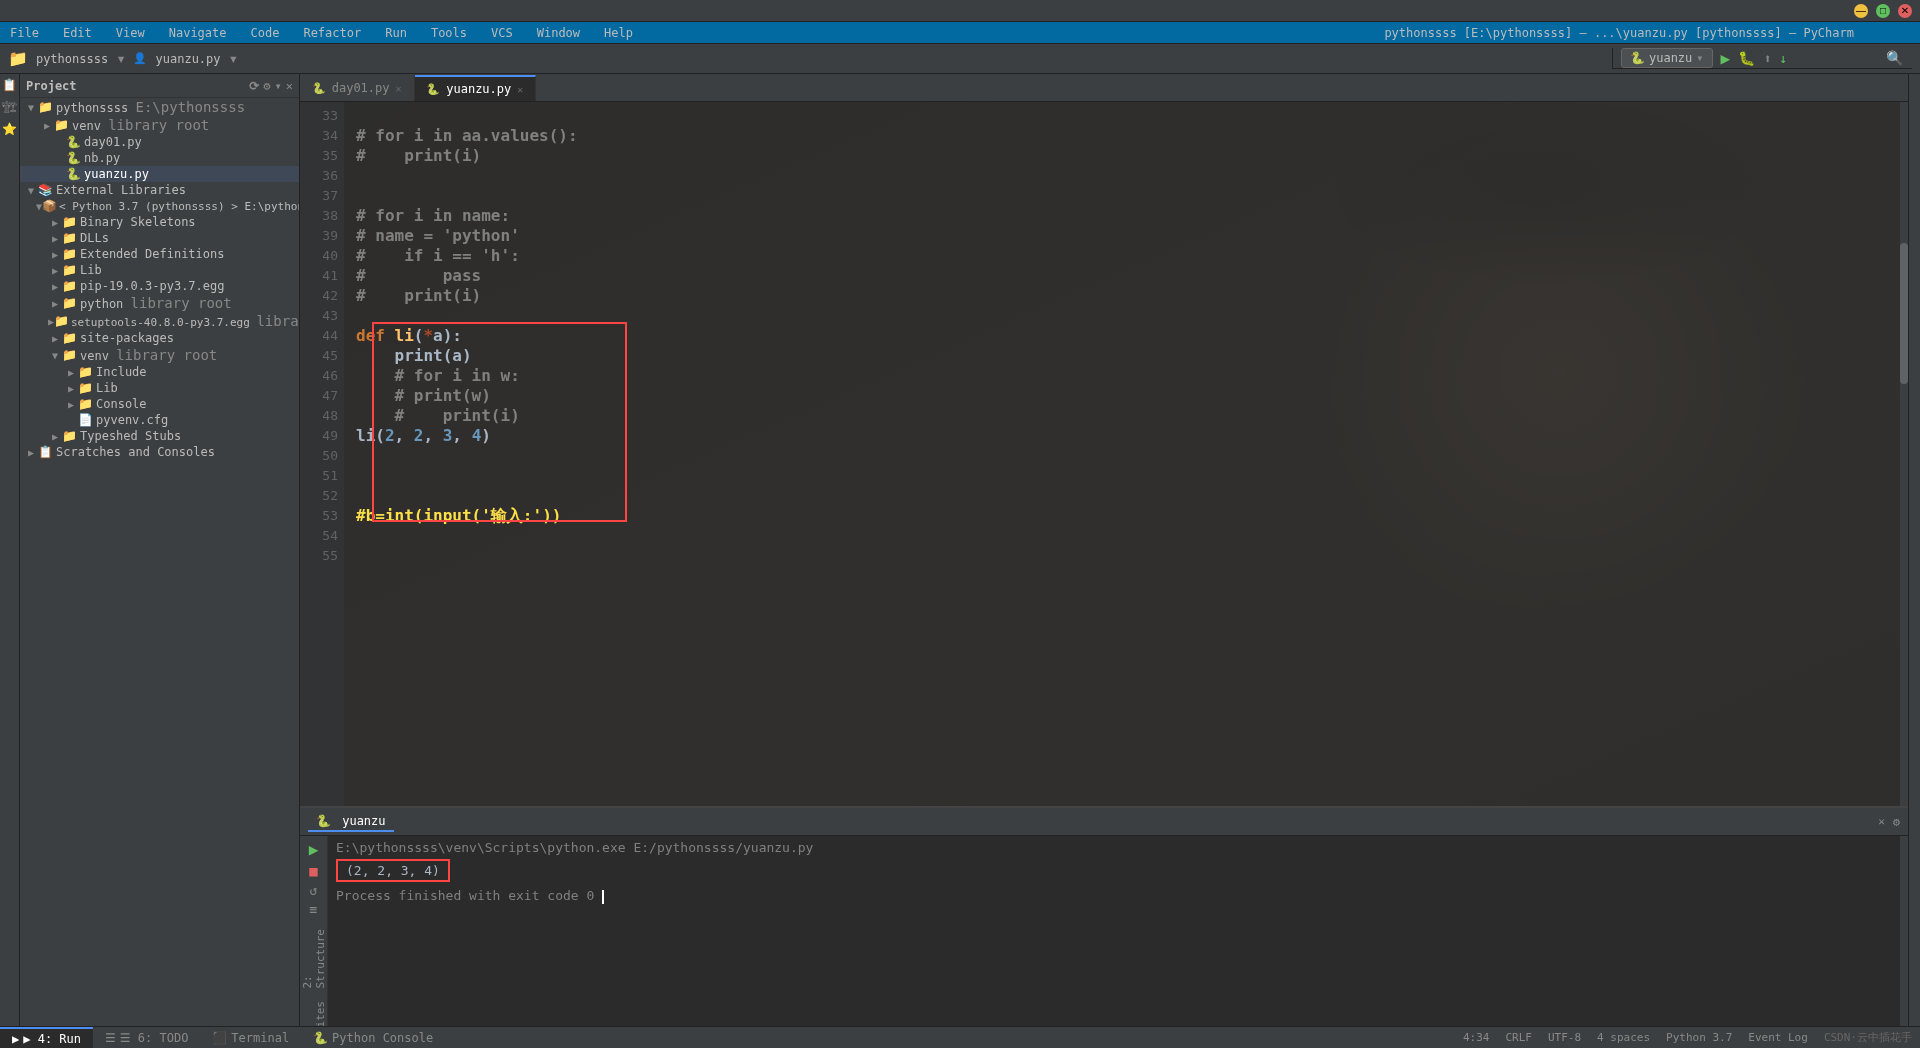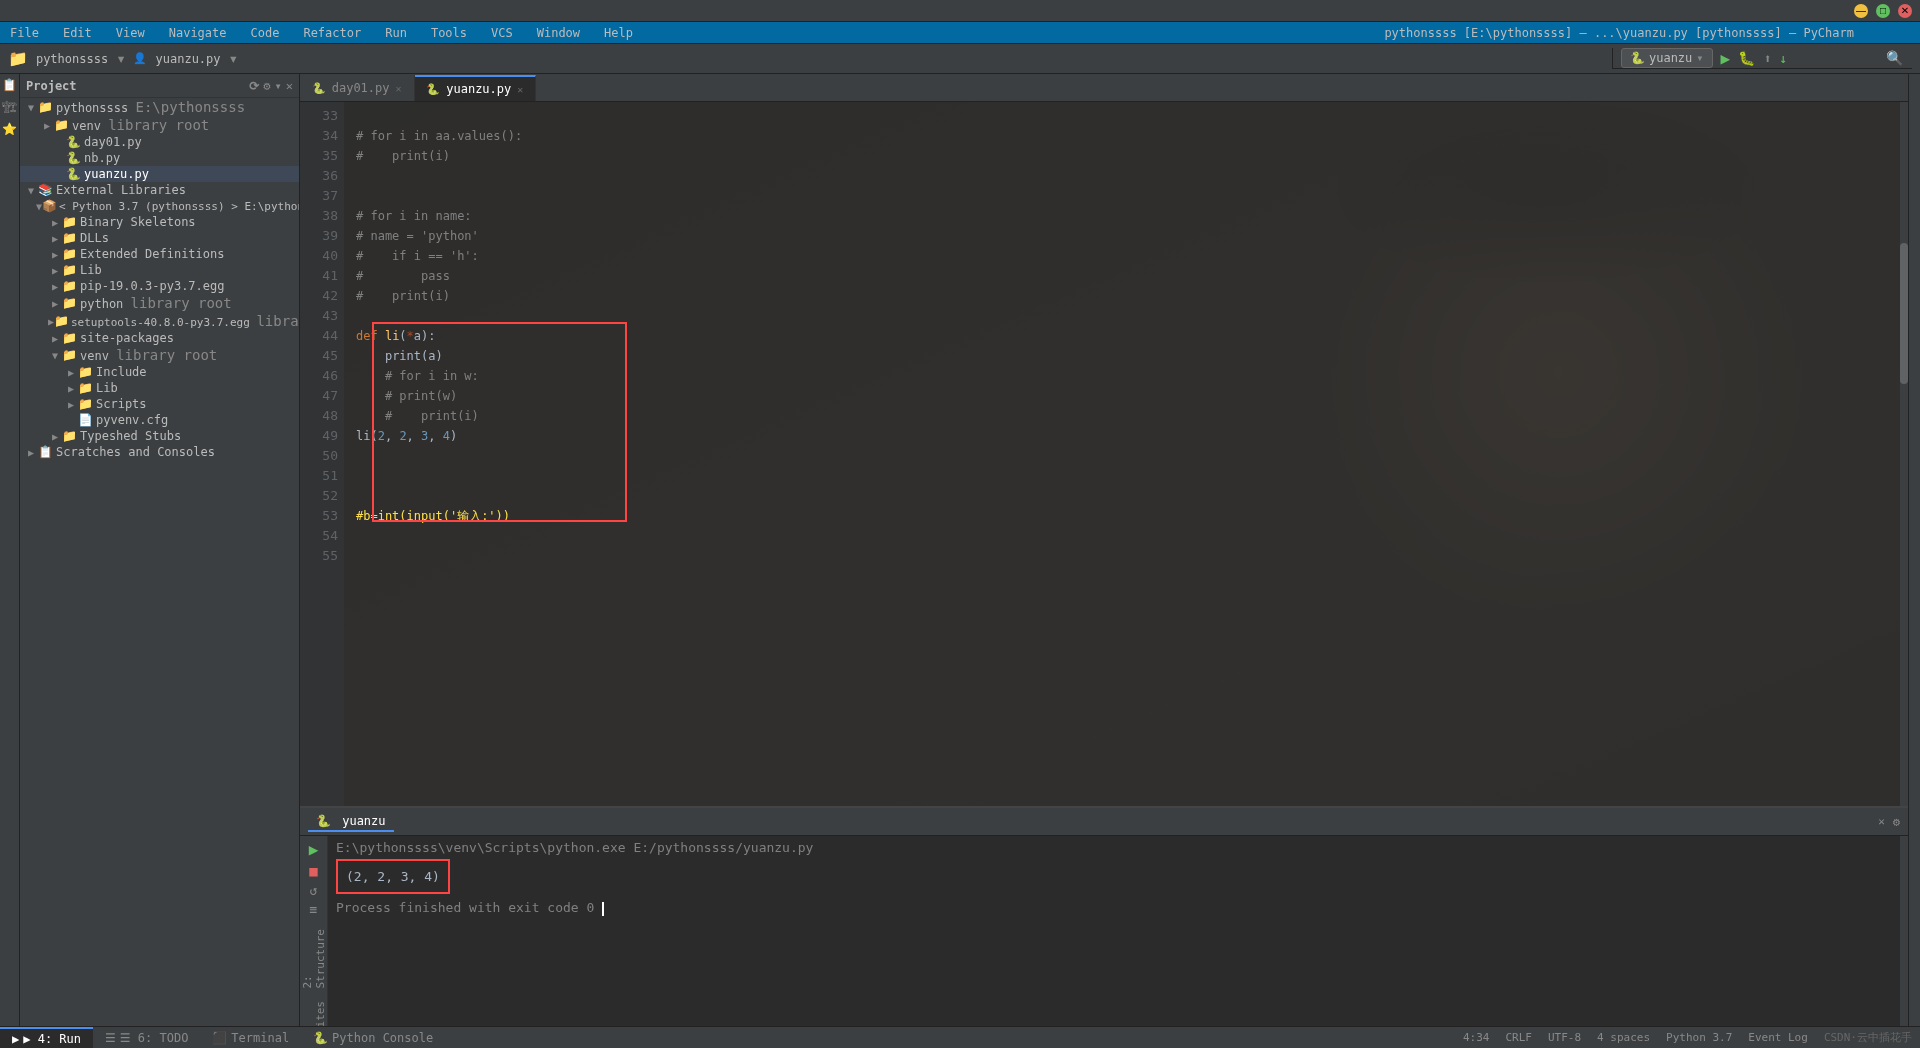--- a/index.html
+++ b/index.html
@@ -429,21 +429,21 @@
 
       <div class="tree-item" style="padding-left:44px;">
         <span class="tree-arrow" style="color:#888;">▶</span>
         <span class="folder-icon tree-icon">📁</span>
         <span class="item-label">Lib</span>
       </div>
 
       <div class="tree-item" style="padding-left:44px;">
         <span class="tree-arrow" style="color:#888;">▶</span>
         <span class="folder-icon tree-icon">📁</span>
-        <span class="item-label">Scripts</span>
+        <span class="item-label">Console</span>
       </div>
 
       <div class="tree-item" style="padding-left:44px;">
         <span class="tree-arrow"></span>
         <span class="file-icon tree-icon">📄</span>
         <span class="item-label">pyvenv.cfg</span>
       </div>
 
       <div class="tree-item" style="padding-left:28px;">
         <span class="tree-arrow" style="color:#888;">▶</span>
@@ -504,21 +504,21 @@
         <div>48</div>
           <div>49</div>
           <div>50</div>
           <div>51</div>
           <div>52</div>
         <div>53</div>
           <div>54</div>
           <div>55</div>
       </div>
 
-      <div id="code-content" style="flex:1;background:rgba(43,43,43,0.85);color:#a9b7c6;font-size:12px;line-height:20px;padding:4px 0 4px 12px;overflow:auto;position:relative;z-index:1;">
+      <div id="code-content" style="flex:1;background:rgba(43,43,43,0.85);color:#a9b7c6;font-size:16px;line-height:20px;padding:4px 0 4px 12px;overflow:auto;position:relative;z-index:1;font-weight:bold;">
 
         <div style="position:absolute;top:220px;left:28px;width:255px;height:200px;border:2px solid #ff4444;pointer-events:none;z-index:10;"></div>
 
         <span class="code-line"></span>
         <span class="code-line"><span style="color:#808080;"># for i in aa.values():</span></span>
         <span class="code-line"><span style="color:#808080;">#    print(i)</span></span>
         <span class="code-line"></span>
         <span class="code-line"></span>
         <span class="code-line"><span style="color:#808080;"># for i in name:</span></span>
         <span class="code-line"><span style="color:#808080;"># name = 'python'</span></span>
@@ -562,21 +562,21 @@
           <span style="color:#e06060;font-size:14px;cursor:pointer;">■</span>
           <span style="color:#888;font-size:13px;cursor:pointer;">↺</span>
           <span style="color:#888;font-size:13px;cursor:pointer;">≡</span>
           <div style="flex:1;"></div>
           <span class="vertical-label" style="writing-mode:vertical-rl;transform:rotate(180deg);font-size:11px;color:#888;cursor:pointer;">2: Structure</span>
           <span class="vertical-label" style="writing-mode:vertical-rl;transform:rotate(180deg);font-size:11px;color:#888;cursor:pointer;">2: Favorites</span>
         </div>
 
         <div style="flex:1;padding:4px 8px;font-size:13px;color:#a9b7c6;overflow-y:auto;background:#2b2b2b;font-family:Consolas,monospace;">
           <div style="color:#808080;margin-bottom:4px;">E:\pythonssss\venv\Scripts\python.exe E:/pythonssss/yuanzu.py</div>
-          <div style="border:2px solid #ff4444;display:inline-block;padding:8px 8px;margin-bottom:6px;font-size:13px;">(2, 2, 3, 4)</div>
+          <div style="border:2px solid #ff4444;display:inline-block;padding:2px 8px;margin-bottom:6px;font-size:13px;">(2, 2, 3, 4)</div>
           <br>
           <span style="color:#808080;">Process finished with exit code 0</span>
           <span style="display:inline-block;width:2px;height:14px;background:#fff;vertical-align:middle;"></span>
         </div>
 
         <div style="width:8px;background:#3c3f41;"></div>
       </div>
     </div>
 
   </div>

